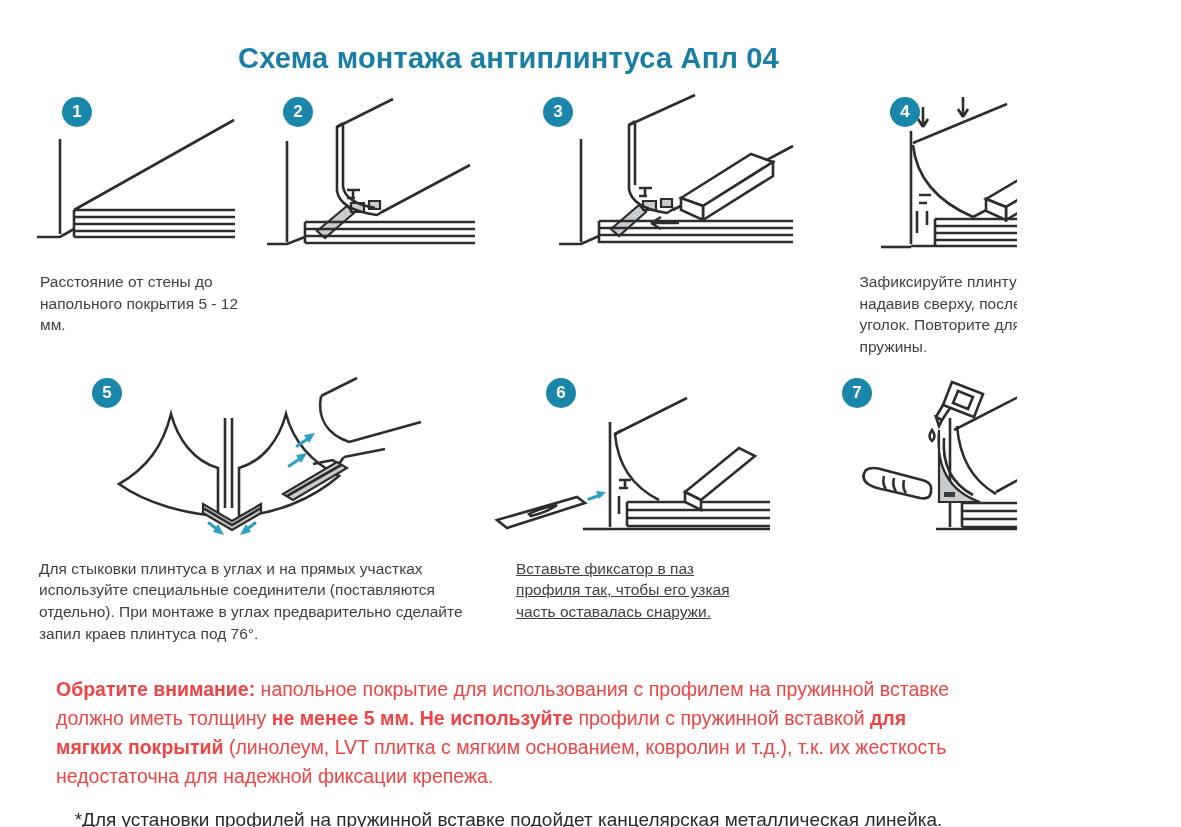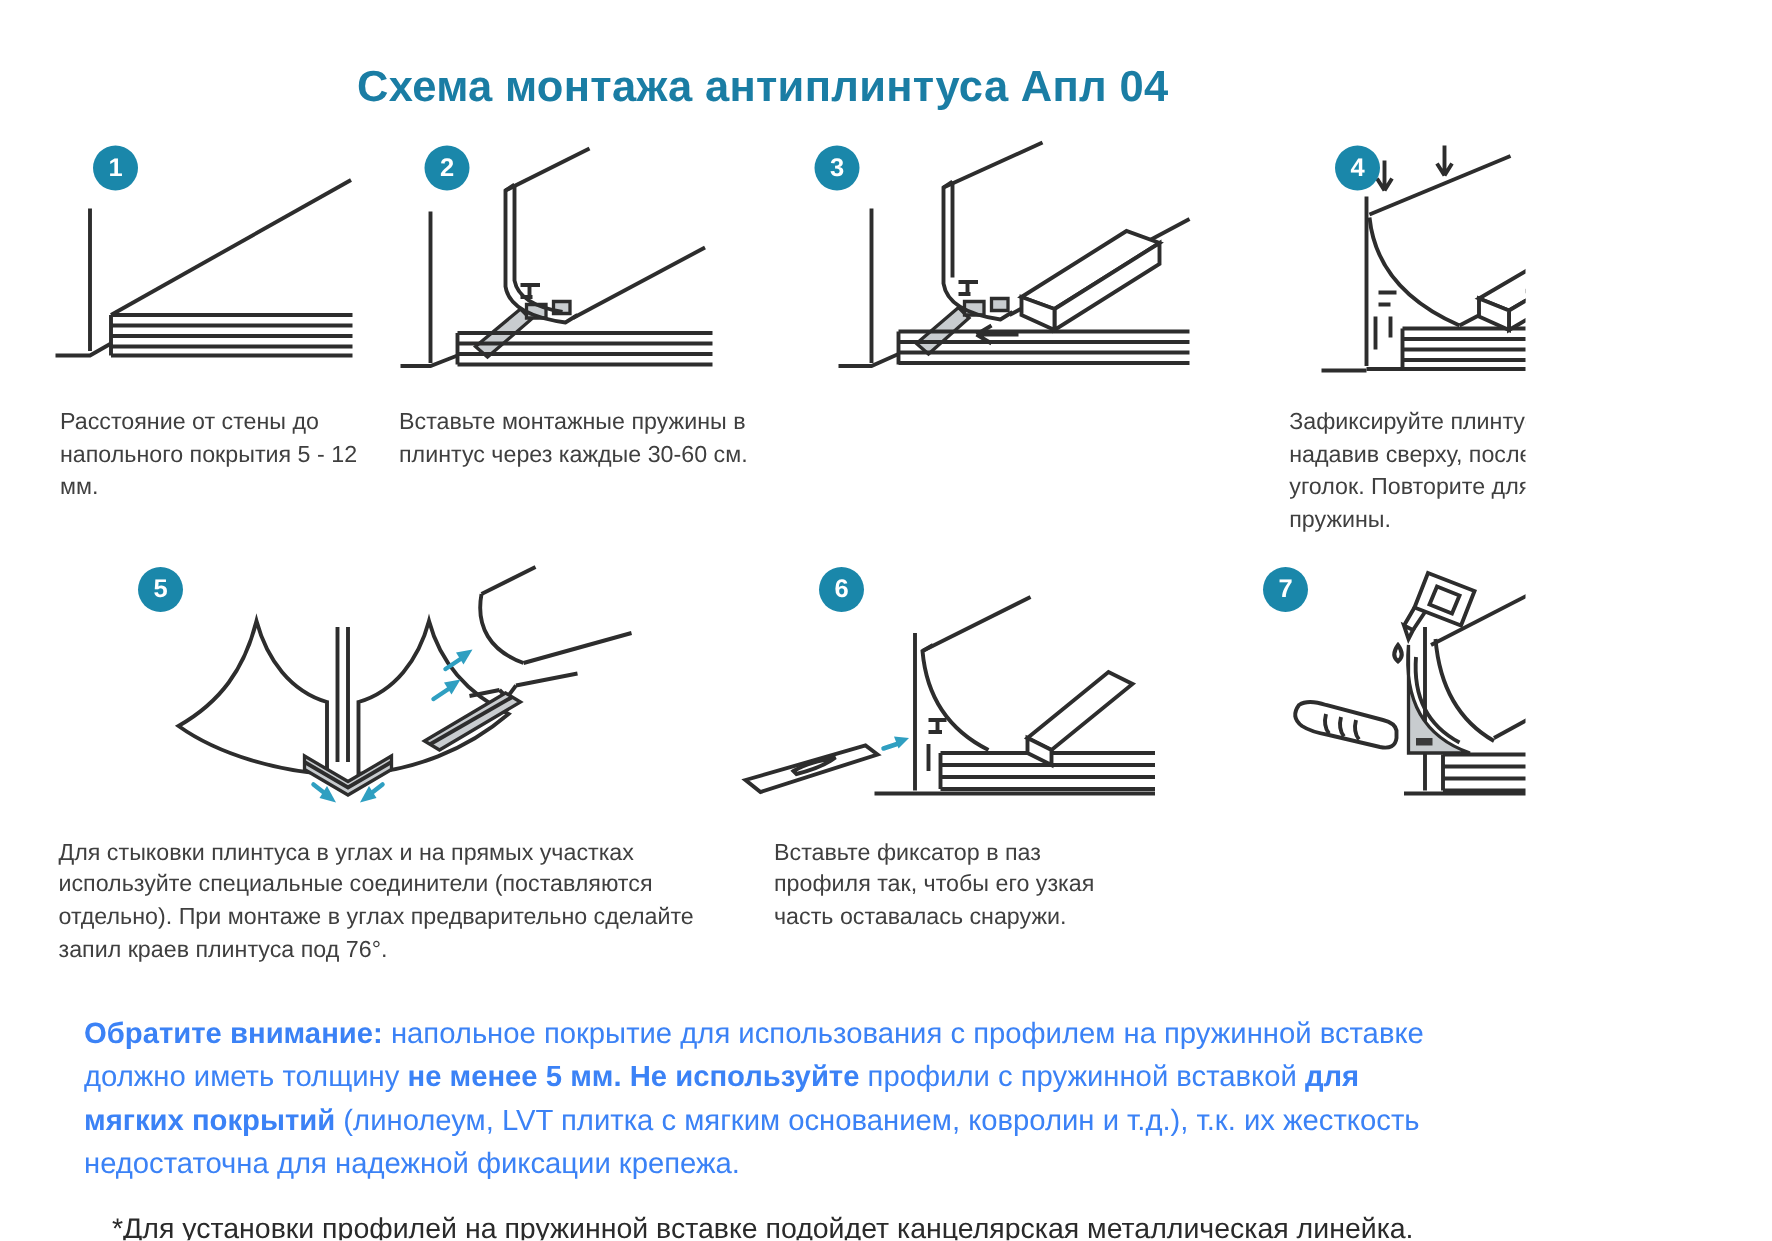--- a/index.html
+++ b/index.html
@@ -15,22 +15,22 @@
   .c5{width:450px;} .c6{width:310px;} .c7{width:361px;}
   .fig{position:relative;width:100%;height:160px;display:flex;justify-content:center;}
   .row2 .fig{height:168px;}
   .badge{position:absolute;top:4px;width:30px;height:30px;border-radius:50%;
          background:#1a87aa;color:#fff;font-weight:bold;font-size:17px;
          display:flex;align-items:center;justify-content:center;z-index:2;}
   .b1{left:32px;} .b2{left:18px;} .b3{left:28px;} .b4{left:40px;}
   .b5{left:62px;top:6px;} .b6{left:66px;top:6px;} .b7{left:52px;top:6px;}
   .caption{font-size:15.5px;color:#3f3f3f;line-height:1.4;text-align:left;margin-top:18px;}
   .w1{max-width:215px;} .w2{max-width:248px;} .w3{max-width:322px;} .w4{max-width:282px;}
-  .w5{max-width:432px;} .w6{max-width:238px;} .w7{max-width:388px;}
-  .notice{margin:30px 56px 0;font-size:19.5px;line-height:1.5;color:#3b82f6;}
+  .w5{max-width:432px;} .w6{max-width:238px;text-decoration:underline;} .w7{max-width:388px;}
+  .notice{margin:30px 56px 0;font-size:19.5px;line-height:1.5;color:#ef4444;}
   .footnote{margin-top:14px;text-align:center;font-size:19px;color:#2a2a2a;line-height:1.5;}
   svg{display:block;}
   .ln{stroke:#2d2d2d;stroke-width:2.6;fill:none;stroke-linejoin:miter;stroke-linecap:butt;}
   .fw{stroke:#2d2d2d;stroke-width:2.6;fill:#ffffff;}
   .fg{stroke:#2d2d2d;stroke-width:2.2;fill:#c8cccf;}
   .tl{stroke:#2f9fc1;stroke-width:3;fill:none;stroke-linecap:round;}
   .th{fill:#2f9fc1;stroke:none;}
 </style>
 </head>
 <body>
@@ -74,21 +74,20 @@
             <path class="ln" d="M78 30 L72 34 V98 Q75 117 112 122 L120 117"></path>
             <path class="ln" d="M78 30 V94 Q81 110 110 115"></path>
             <path class="ln" d="M82 97 h13 M82 105 h8 M88 97 v8"></path>
           </g>
           <path class="ln" d="M117 119 L205 72"></path>
           <g>
             <path class="ln" d="M40 129 V150 M40 129 H210 M40 136 H210 M40 143 H210 M40 150 H210"></path>
           </g>
         </svg>
       </div>
-      <div class="caption w2">Вставьте монтажные пружины в плинтус через каждые 30-60 см.</div>
     </div>
 
     <div class="cell c3">
       <div class="fig">
         <div class="badge b3">3</div>
         <svg width="260" height="160" viewBox="0 0 260 160">
           <path class="ln" d="M28 46 V149"></path>
             <path class="ln" d="M6 151 H28 L46 143"></path>
           <path class="ln" d="M76 32 L142 2"></path>
           <path class="ln" d="M120 117 L240 53"></path>

